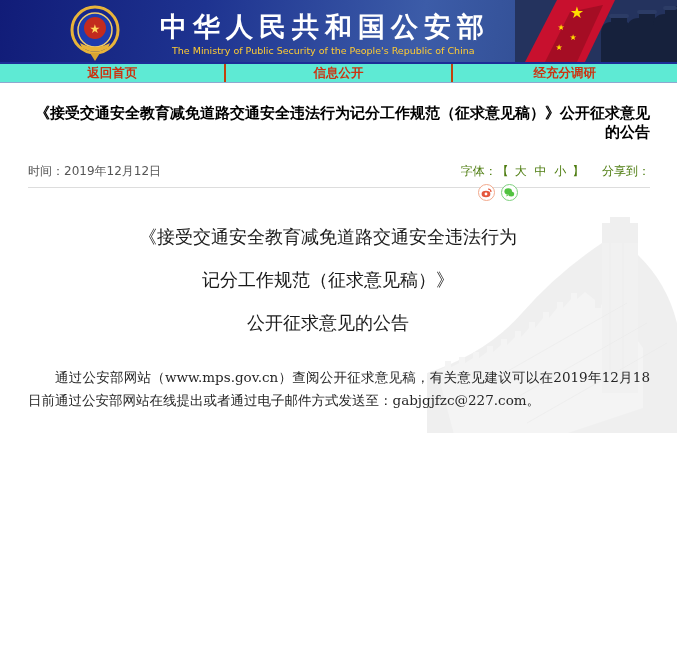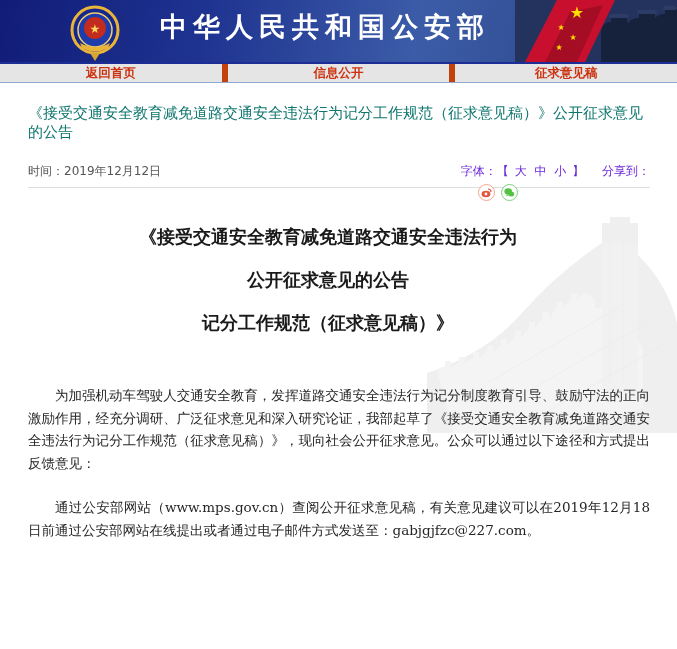--- a/index.html
+++ b/index.html
@@ -22,62 +22,62 @@
   }
   .header-subtitle {
     position:absolute; left:172px; top:45px;
     color:#ffcc33; font-size:9.5px; white-space:nowrap;
   }
   .header-photo { position:absolute; right:0; top:0; width:162px; height:62px; }
 
   
   .nav {
     display:flex; height:21px;
-    background:#e5e5e5;
+    background:#5eead4;
     border-top:2px solid #1c2e96;
     border-bottom:1px solid #8fa8d0;
   }
   .nav-item {
     flex:1; text-align:center; line-height:18px;
     color:#cc3311; font-weight:bold; font-size:12.5px; cursor:pointer;
-    border-left:6px solid #c2410c;
+    border-left:2px solid #c2410c;
   }
   .nav-item:first-child { border-left:none; }
 
   
   .watermark { position:absolute; right:0; top:183px; width:250px; height:250px; z-index:0; }
 
   
   .content { position:relative; z-index:1; padding:0 27px 0 28px; }
 
   .headline {
-    margin-top:21px; text-align:left;
-    color:#0f766e; font-weight:normal; font-size:15px;
+    margin-top:21px; text-align:right;
+    color:#000000; font-weight:bold; font-size:15px;
   }
 
   .meta-row {
     position:relative; margin-top:21px; padding-bottom:7px;
     border-bottom:1px solid #dddddd;
     display:flex; justify-content:space-between;
     font-size:12px; color:#555555;
   }
-  .meta-right { white-space:nowrap; color:#6d28d9;margin-left:24px; }
+  .meta-right { white-space:nowrap; color:#4d7c0f;margin-left:24px; }
   .font-size-btn { cursor:pointer; padding:0 2px; }
   .share-label { margin-left:14px; }
   .share-icons { position:absolute; left:450px; top:21px; display:flex; gap:6px; }
   .share-icon { width:17px; height:17px; border-radius:50%; background:#fff;
     display:flex; align-items:center; justify-content:center; cursor:pointer; }
   .share-icon.weibo  { border:1px solid #f2a98c; }
   .share-icon.wechat { border:1px solid #7ed07e; }
 
   
   .article { font-family:"DejaVu Serif","Liberation Serif",serif; color:#262626; }
   .article-title {
     margin-top:27px; width:600px; text-align:center;
-    font-size:18px; font-weight:bold; color:#1a1a1a; line-height:43px;
+    font-size:18px; font-weight:normal; color:#1a1a1a; line-height:43px;
   }
   .para { font-size:13.5px; line-height:22.5px; text-indent:2em; margin:0; text-align:justify; }
   .para-1 { margin-top:40px; }
   .para-2 { margin-top:22px; }
 
   .signature-block { margin-top:36px; margin-left:340px; width:280px; text-align:center; font-size:13.5px; }
   .signature-date { margin-top:21px; }
 </style>
 </head>
 <body>
@@ -87,20 +87,21 @@
     <svg width="58" height="58" viewBox="0 0 58 58">
       <circle cx="29" cy="27" r="23" fill="#16278c" stroke="#e8b43a" stroke-width="3"></circle>
       <circle cx="29" cy="27" r="17" fill="#1d3cae" stroke="#f2cf6b" stroke-width="1.5"></circle>
       <circle cx="29" cy="25" r="11" fill="#c32b1e"></circle>
       <text x="29" y="30" font-size="12" fill="#ffd85c" text-anchor="middle">★</text>
       <path d="M14 40 Q29 48 44 40 L42 45 Q29 52 16 45 Z" fill="#e8b43a"></path>
       <path d="M24 50 L29 58 L34 50 Z" fill="#d9a532"></path>
     </svg>
   </span>
   <div class="header-title">中华人民共和国公安部</div>
+  <div class="header-subtitle">The Ministry of Public Security of the People's Republic of China</div>
   <span class="header-photo">
     <svg width="162" height="62" viewBox="0 0 162 62">
       <rect width="162" height="62" fill="#24335e"></rect>
       <polygon points="10,62 42,0 100,0 70,62" fill="#c8102e"></polygon>
       <polygon points="30,62 55,12 88,5 62,62" fill="#a50d24"></polygon>
       <text x="62" y="18" font-size="16" fill="#ffde00" text-anchor="middle">★</text>
       <text x="46" y="30" font-size="8" fill="#ffde00" text-anchor="middle">★</text>
       <text x="58" y="40" font-size="8" fill="#ffde00" text-anchor="middle">★</text>
       <text x="44" y="50" font-size="8" fill="#ffde00" text-anchor="middle">★</text>
       <g fill="#16213c">
@@ -113,21 +114,21 @@
         <rect x="122" y="10" width="20" height="4" rx="2"></rect>
         <rect x="148" y="6" width="14" height="4" rx="2"></rect>
       </g>
     </svg>
   </span>
 </div>
 
 <div class="nav">
   <div class="nav-item">返回首页</div>
   <div class="nav-item">信息公开</div>
-  <div class="nav-item">征求意见稿</div>
+  <div class="nav-item">经充分调研</div>
 </div>
 
 <span class="watermark">
   <svg width="250" height="250" viewBox="0 0 250 250" opacity="0.22">
     <path d="M0 250 L0 190 Q60 170 95 130 Q130 90 175 60 L175 40 L183 40 L183 34 L203 34 L203 40 L211 40 L211 72 Q240 100 250 140 L250 250 Z" fill="#b9b9b9"></path>
     <path d="M10 188 l8 -4 v-6 h6 v6 l8 -4 v-6 h6 v6 l8 -5 v-6 h6 v6 l8 -6 v-6 h6 v6 l8 -7 v-6 h6 v6 l8 -8 v-6 h6 v6 l8 -9 v-6 h6 v6 l8 -10 v-6 h6 v6 l8 -10 v-6 h6 v6 l8 -9 v-6 h6 v6 l8 -7 l10 8 v8 h6 v-4 l10 10 v8 h6 v-4 l10 12 v8 h6 v-4 l10 14 v60 l-180 60 Z" fill="#cfcfcf"></path>
     <path d="M175 60 h36 v150 h-36 Z" fill="#c4c4c4"></path>
     <g stroke="#9f9f9f" stroke-width="1" opacity="0.6">
       <line x1="60" y1="200" x2="200" y2="120"></line>
       <line x1="80" y1="220" x2="220" y2="140"></line>
@@ -166,23 +167,22 @@
           <ellipse cx="7.2" cy="7" rx="3" ry="2.5" fill="#52c341"></ellipse>
           <path d="M3.2 7.2 L2 9.4 L4.6 8.2 Z" fill="#52c341"></path>
         </svg>
       </span>
     </span>
   </div>
 
   <div class="article">
     <div class="article-title">
       <div>《接受交通安全教育减免道路交通安全违法行为</div>
+      <div>记分工作规范（征求意见稿）》</div>
       <div>公开征求意见的公告</div>
-      <div>记分工作规范（征求意见稿）》</div>
     </div>
 
-    <p class="para para-1">为加强机动车驾驶人交通安全教育，发挥道路交通安全违法行为记分制度教育引导、鼓励守法的正向激励作用，经充分调研、广泛征求意见和深入研究论证，我部起草了《接受交通安全教育减免道路交通安全违法行为记分工作规范（征求意见稿）》，现向社会公开征求意见。公众可以通过以下途径和方式提出反馈意见：</p>
     <p class="para para-2">通过公安部网站（www.mps.gov.cn）查阅公开征求意见稿，有关意见建议可以在2019年12月18日前通过公安部网站在线提出或者通过电子邮件方式发送至：gabjgjfzc@227.com。</p>
 
 
   </div>
 
 </div>
 
 </body></html>

